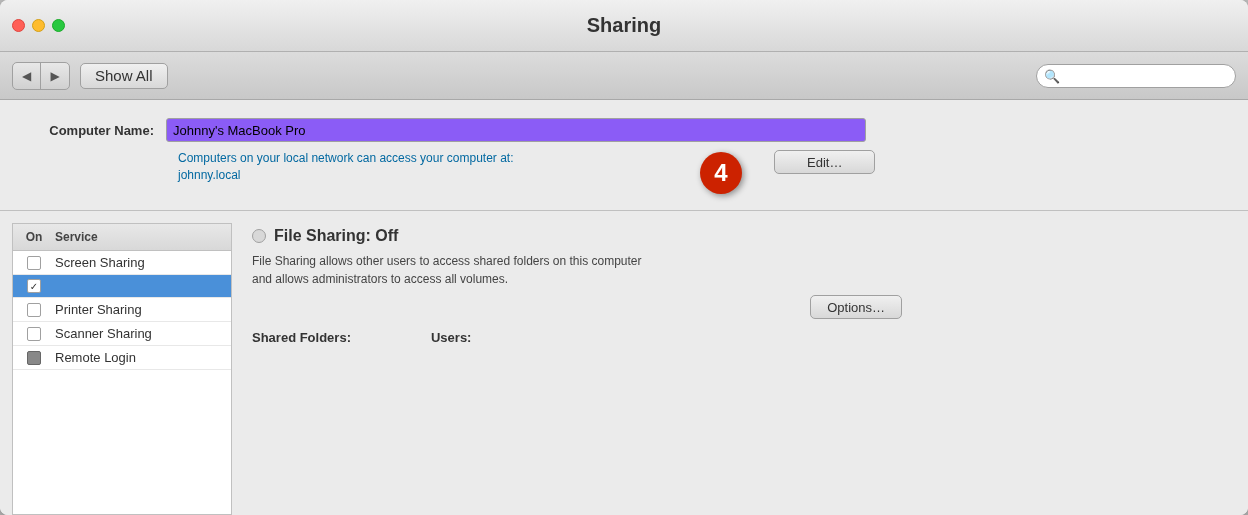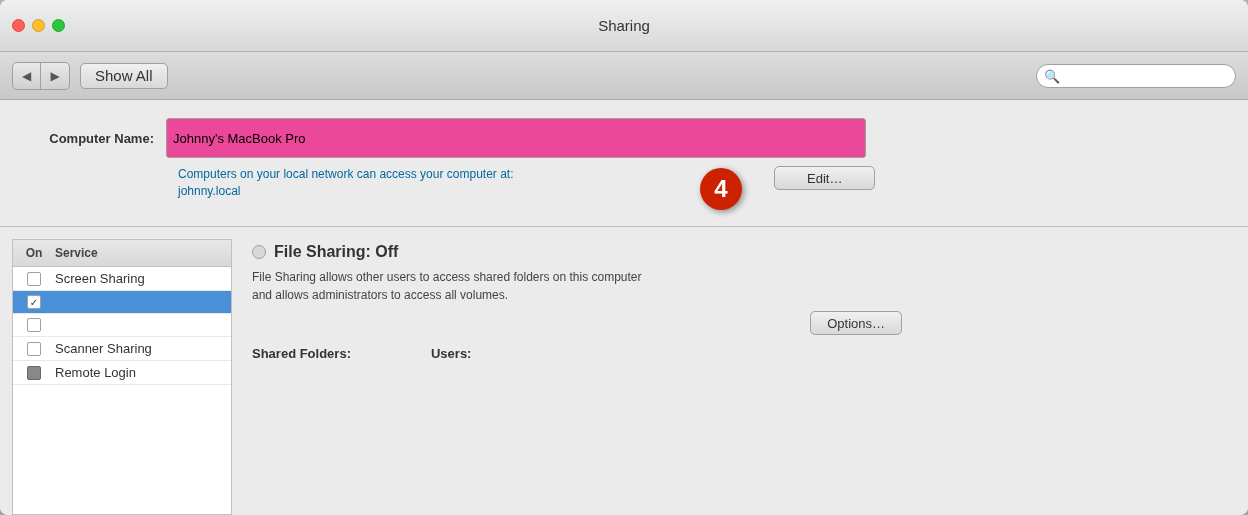--- a/index.html
+++ b/index.html
@@ -51,22 +51,22 @@
     }
 
     .traffic-light.close { background: #ff5f57; border: 1px solid #e0443e; }
     .traffic-light.minimize { background: #febc2e; border: 1px solid #d4a017; }
     .traffic-light.maximize { background: #28c840; border: 1px solid #1aab29; }
 
     .titlebar-title {
       position: absolute;
       left: 50%;
       transform: translateX(-50%);
-      font-size: 15px;
-      font-weight: 400;
+      font-size: 20px;
+      font-weight: 700;
       color: #333;
     }
 
     
     .toolbar {
       height: 48px;
       background: linear-gradient(to bottom, #dcdcdc, #c8c8c8);
       border-bottom: 1px solid #a8a8a8;
       display: flex;
       align-items: center;
@@ -167,26 +167,26 @@
       font-weight: 600;
       color: #333;
       text-align: right;
       width: 130px;
       flex-shrink: 0;
     }
 
     .computer-name-input {
       flex: 1;
       max-width: 700px;
-      height: 40px;
+      height: 24px;
       border: 1px solid #a0a0a0;
       border-radius: 3px;
       padding: 0 6px;
       font-size: 13px;
-      background: #ec4899;
+      background: #8b5cf6;
       outline: none;
     }
 
     .network-info-row {
       display: flex;
       align-items: flex-start;
       gap: 12px;
     }
 
     .network-info-spacer {
@@ -457,20 +457,21 @@
         <div class="service-row selected">
           <div class="service-checkbox-wrap">
             <div class="service-checkbox checked"></div>
           </div>
         </div>
 
         <div class="service-row">
           <div class="service-checkbox-wrap">
             <div class="service-checkbox"></div>
           </div>
+          <span class="service-name">Printer Sharing</span>
         </div>
 
         <div class="service-row">
           <div class="service-checkbox-wrap">
             <div class="service-checkbox"></div>
           </div>
           <span class="service-name">Scanner Sharing</span>
         </div>
 
         <div class="service-row">

